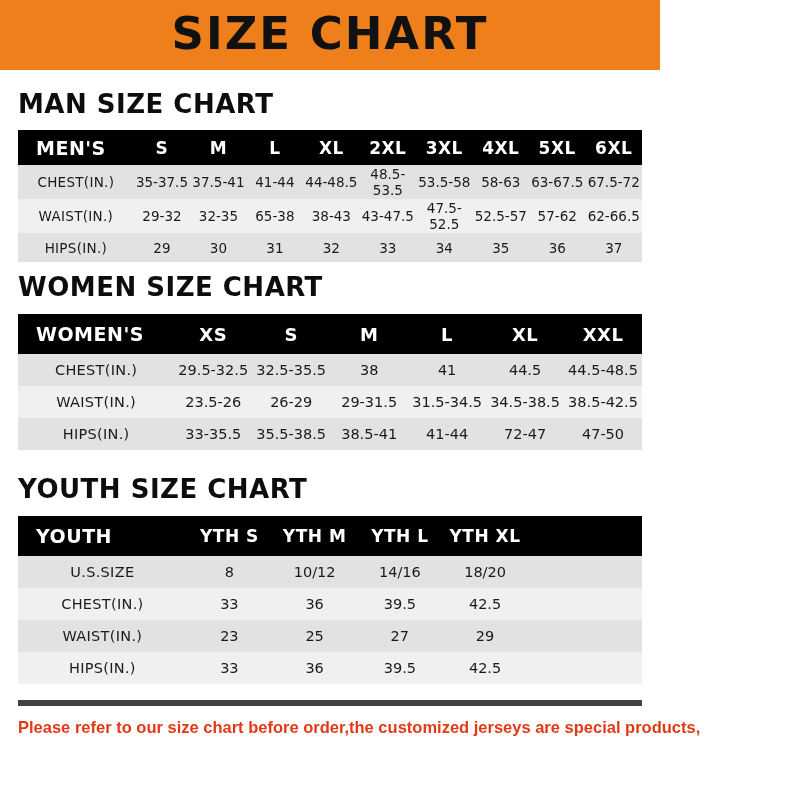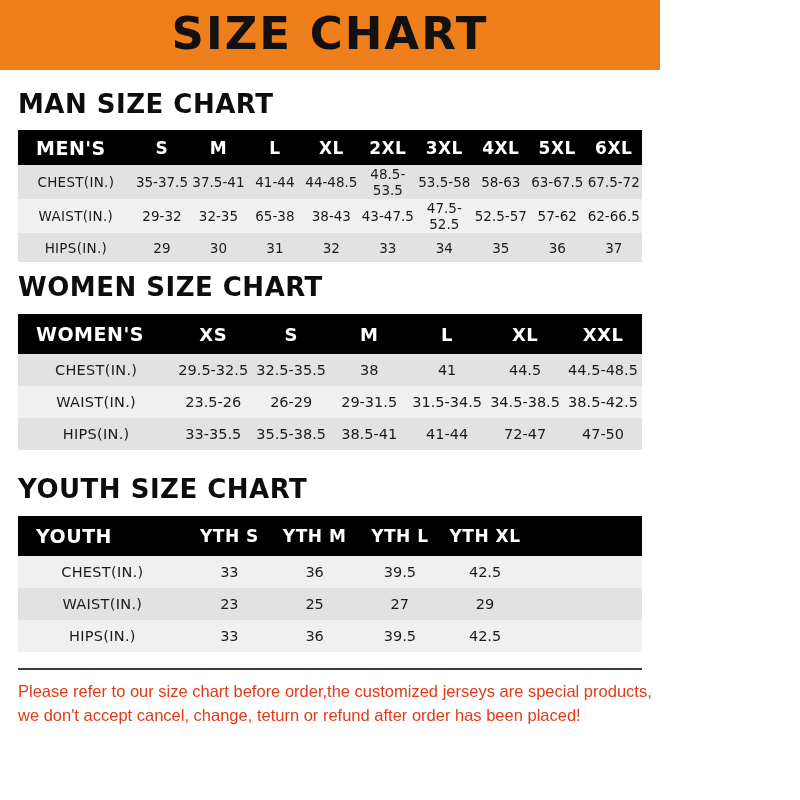--- a/index.html
+++ b/index.html
@@ -104,27 +104,28 @@
   .women .hdr-row th.colhead { font-size: 18px; }
   .women .body-row td { height: 30px; font-size: 14.5px; }
 
   .youth .hdr-row th { height: 38px; }
   .youth .hdr-row th.rowlabel { font-size: 19px; }
   .youth .hdr-row th.colhead { font-size: 17px; }
   .youth .body-row td { height: 30px; font-size: 14.5px; }
 
   .footer-note {
     margin-top: 16px;
-    border-top: 2px solid #404040;
+    border-top: 6px solid #404040;
     padding-top: 10px;
     color: #e23a16;
     font-size: 16.5px;
     line-height: 1.45;
     font-family: "Liberation Sans", sans-serif;
     text-align: left;
+    font-weight: bold;
   }
   .footer-note div { white-space: nowrap; }
 </style>
 </head>
 <body>
 
 <div class="page">
 
   <div class="banner">
     <div class="banner-title">SIZE CHART</div>
@@ -238,20 +239,28 @@
         <tr class="hdr-row">
           <th class="rowlabel" style="width:24%">YOUTH</th>
           <th class="colhead">YTH S</th>
           <th class="colhead">YTH M</th>
           <th class="colhead">YTH L</th>
           <th class="colhead">YTH XL</th>
           <th class="colhead" style="width:18%"></th>
         </tr>
       </thead>
       <tbody>
+        <tr class="body-row shade-a">
+          <td class="rowlabel">U.S.SIZE</td>
+          <td>8</td>
+          <td>10/12</td>
+          <td>14/16</td>
+          <td>18/20</td>
+          <td></td>
+        </tr>
         <tr class="body-row shade-b">
           <td class="rowlabel">CHEST(IN.)</td>
           <td>33</td>
           <td>36</td>
           <td>39.5</td>
           <td>42.5</td>
           <td></td>
         </tr>
         <tr class="body-row shade-c">
           <td class="rowlabel">WAIST(IN.)</td>
@@ -267,17 +276,16 @@
           <td>36</td>
           <td>39.5</td>
           <td>42.5</td>
           <td></td>
         </tr>
       </tbody>
     </table>
 
     <div class="footer-note">
       <div>Please refer to our size chart before order,the customized jerseys are special products,</div>
-      <div>we don't accept cancel, change, teturn or refund after order has been placed!</div>
     </div>
 
   </div>
 </div>
 
 </body></html>

